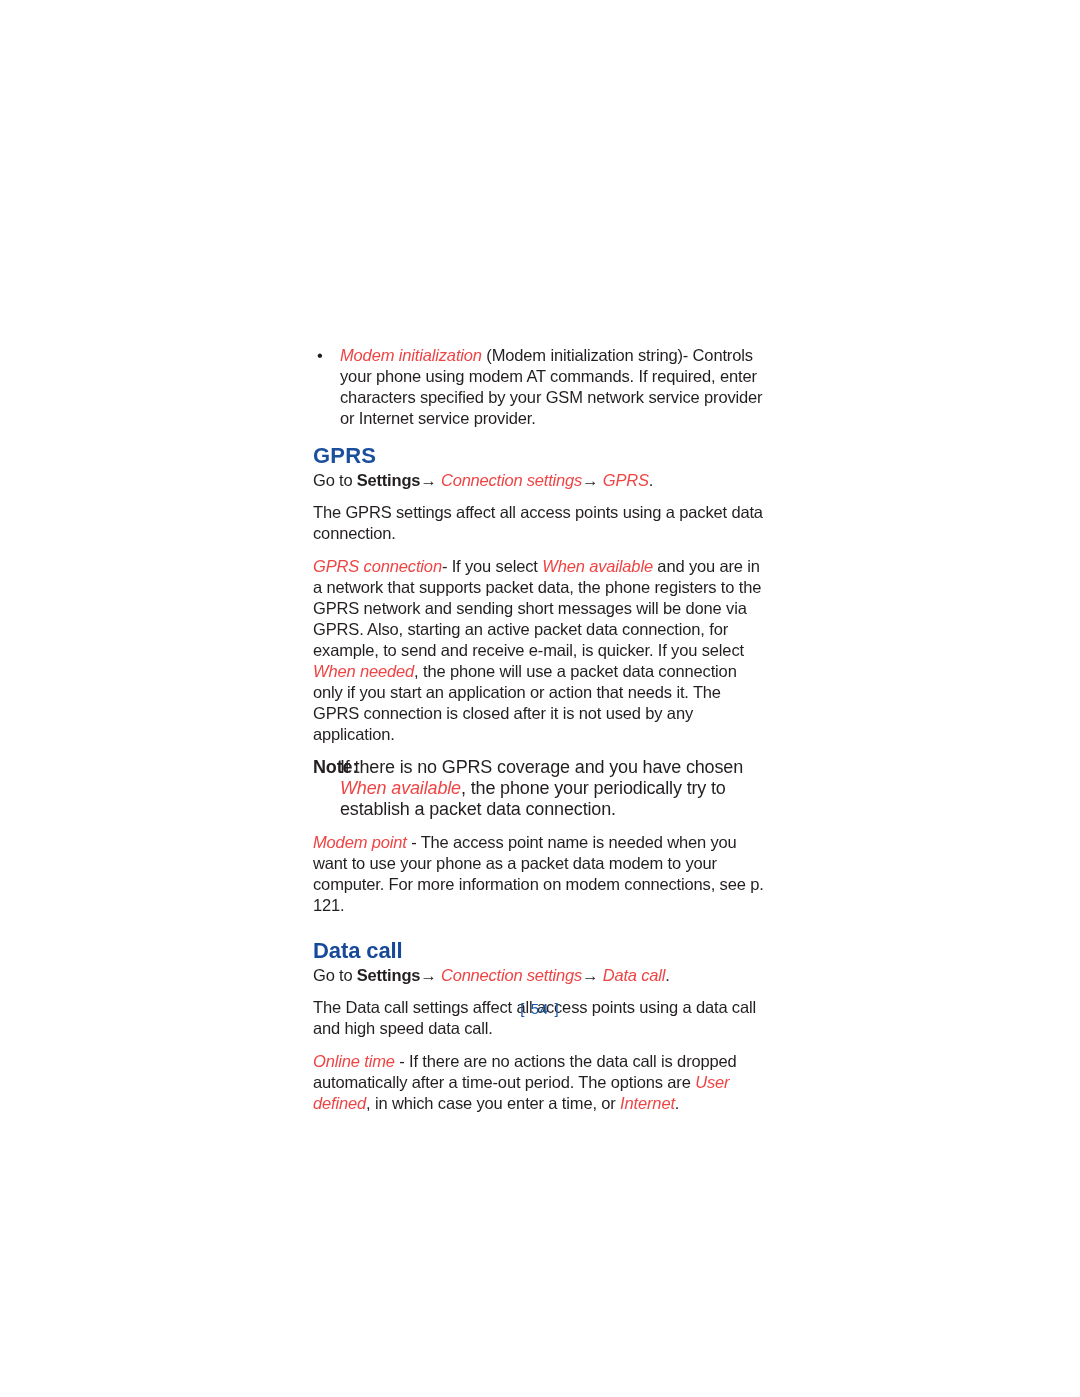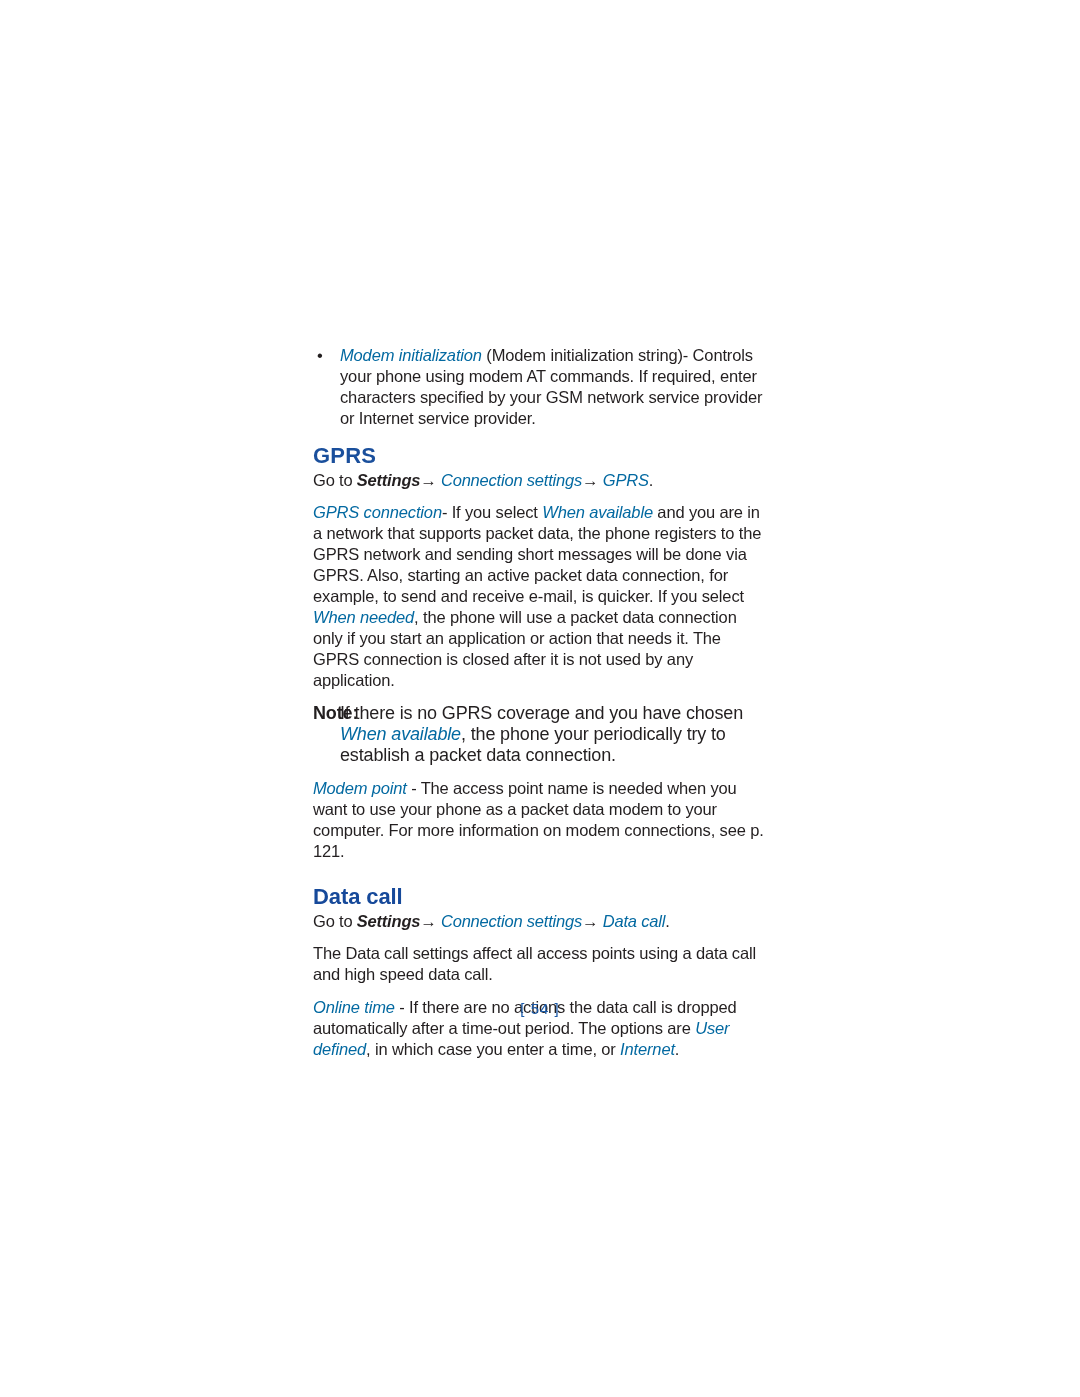--- a/index.html
+++ b/index.html
@@ -102,23 +102,23 @@
   .note-label {
     position: absolute;
     left: 0;
     top: 0;
     font-weight: bold;
   }
 
   
   .it-blue {
     font-style: italic;
-    color: #0369a1;
+    color: #ef4444;
   }
-  .bold { font-weight: bold; font-style: italic; }
+  .bold { font-weight: bold; }
   .arrow { font-style: normal; color: #231f20; }
 
   
   .folio {
     position: absolute;
     left: 0;
     top: 1000px;
     width: 1080px;
     text-align: center;
     font-size: 15px;
@@ -136,20 +136,21 @@
       <li class="bullet-item">
         <span class="bullet-dot">•</span>
         <span class="it-blue">Modem initialization</span><span> (Modem initialization string)- Controls your phone using modem AT commands. If required, enter characters specified by your GSM network service provider or Internet service provider.</span>
       </li>
     </ul>
 
     <h2 class="h-gprs">GPRS</h2>
 
     <p class="pathline"><span>Go to </span><span class="bold">Settings</span><span class="arrow">→</span><span class="it-blue"> Connection settings</span><span class="arrow">→</span><span class="it-blue"> GPRS</span><span>.</span></p>
 
+    <p class="para">The GPRS settings affect all access points using a packet data connection.</p>
 
     <p class="para"><span class="it-blue">GPRS connection</span><span>- If you select </span><span class="it-blue">When available</span><span> and you are in a network that supports packet data, the phone registers to the GPRS network and sending short messages will be done via GPRS. Also, starting an active packet data connection, for example, to send and receive e-mail, is quicker. If you select </span><span class="it-blue">When needed</span><span>, the phone will use a packet data connection only if you start an application or action that needs it. The GPRS connection is closed after it is not used by any application.</span></p>
 
     <div class="note">
       <span class="note-label">Note:</span><span>If there is no GPRS coverage and you have chosen </span><span class="it-blue">When available</span><span>, the phone your periodically try to establish a packet data connection.</span>
     </div>
 
     <p class="para"><span class="it-blue">Modem point</span><span> - The access point name is needed when you want to use your phone as a packet data modem to your computer. For more information on modem connections, see p. 121.</span></p>
 
     <h2 class="h-datacall">Data call</h2>

